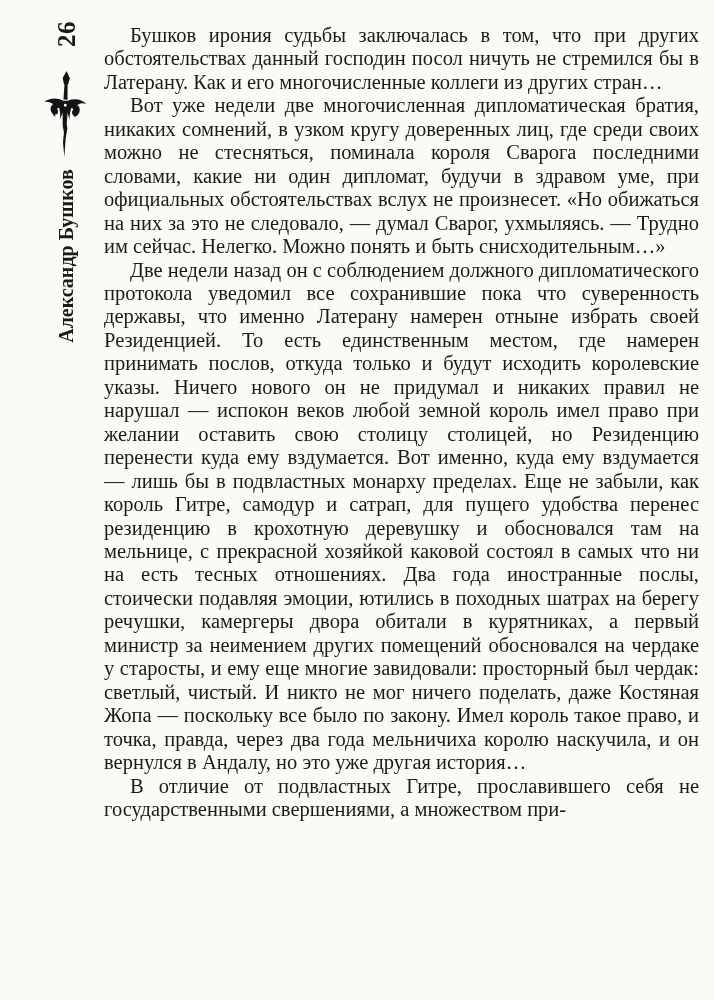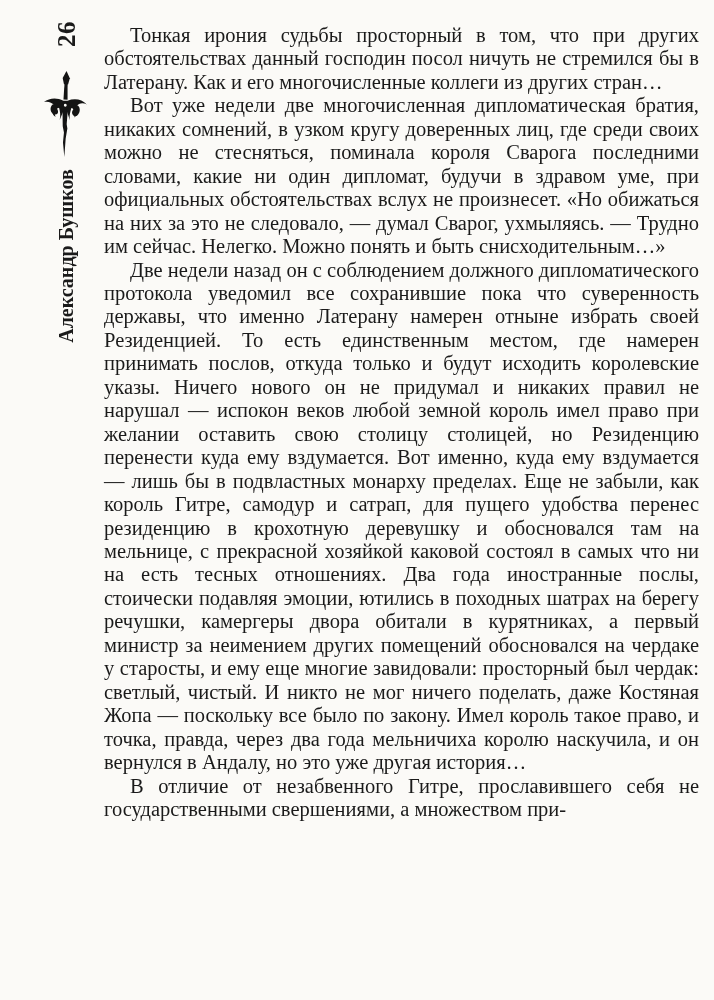--- a/index.html
+++ b/index.html
@@ -104,19 +104,19 @@
         </g>
 
         <circle cx="22" cy="33.5" r="1.4" fill="#fbfaf7"></circle>
       </svg>
     </div>
 
     <div class="author">Александр Бушков</div>
   </aside>
 
   <main class="text-block">
-    <p>Тонкая ирония судьбы просторный в том, что при других обстоятельствах данный господин посол ничуть не стремился бы в Латерану. Как и его многочисленные коллеги из других стран…</p>
+    <p>Бушков ирония судьбы заключалась в том, что при других обстоятельствах данный господин посол ничуть не стремился бы в Латерану. Как и его многочисленные коллеги из других стран…</p>
     <p>Вот уже недели две многочисленная дипломатическая братия, никаких сомнений, в узком кругу доверенных лиц, где среди своих можно не стесняться, поминала короля Сварога последними словами, какие ни один дипломат, будучи в здравом уме, при официальных обстоятельствах вслух не произнесет. «Но обижаться на них за это не следовало, — думал Сварог, ухмыляясь. — Трудно им сейчас. Нелегко. Можно понять и быть снисходительным…»</p>
     <p>Две недели назад он с соблюдением должного дипломатического протокола уведомил все сохранившие пока что суверенность державы, что именно Латерану намерен отныне избрать своей Резиденцией. То есть единственным местом, где намерен принимать послов, откуда только и будут исходить королевские указы. Ничего нового он не придумал и никаких правил не нарушал — испокон веков любой земной король имел право при желании оставить свою столицу столицей, но Резиденцию перенести куда ему вздумается. Вот именно, куда ему вздумается — лишь бы в подвластных монарху пределах. Еще не забыли, как король Гитре, самодур и сатрап, для пущего удобства перенес резиденцию в крохотную деревушку и обосновался там на мельнице, с прекрасной хозяйкой каковой состоял в самых что ни на есть тесных отношениях. Два года иностранные послы, стоически подавляя эмоции, ютились в походных шатрах на берегу речушки, камергеры двора обитали в курятниках, а первый министр за неимением других помещений обосновался на чердаке у старосты, и ему еще многие завидовали: просторный был чердак: светлый, чистый. И никто не мог ничего поделать, даже Костяная Жопа — поскольку все было по закону. Имел король такое право, и точка, правда, через два года мельничиха королю наскучила, и он вернулся в Андалу, но это уже другая история…</p>
-    <p>В отличие от незабвенного Гитре, прославившего себя не государственными свершениями, а множеством при-</p>
+    <p>В отличие от подвластных Гитре, прославившего себя не государственными свершениями, а множеством при-</p>
   </main>
 
 </div>
 
 </body></html>

